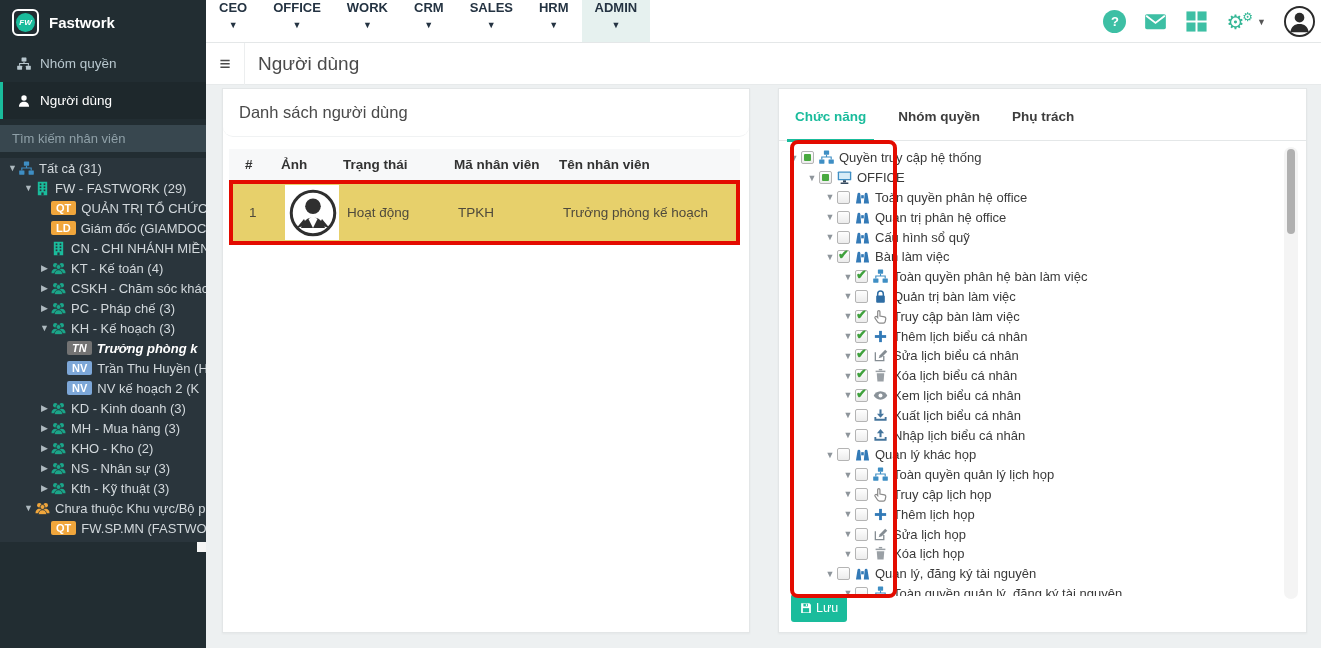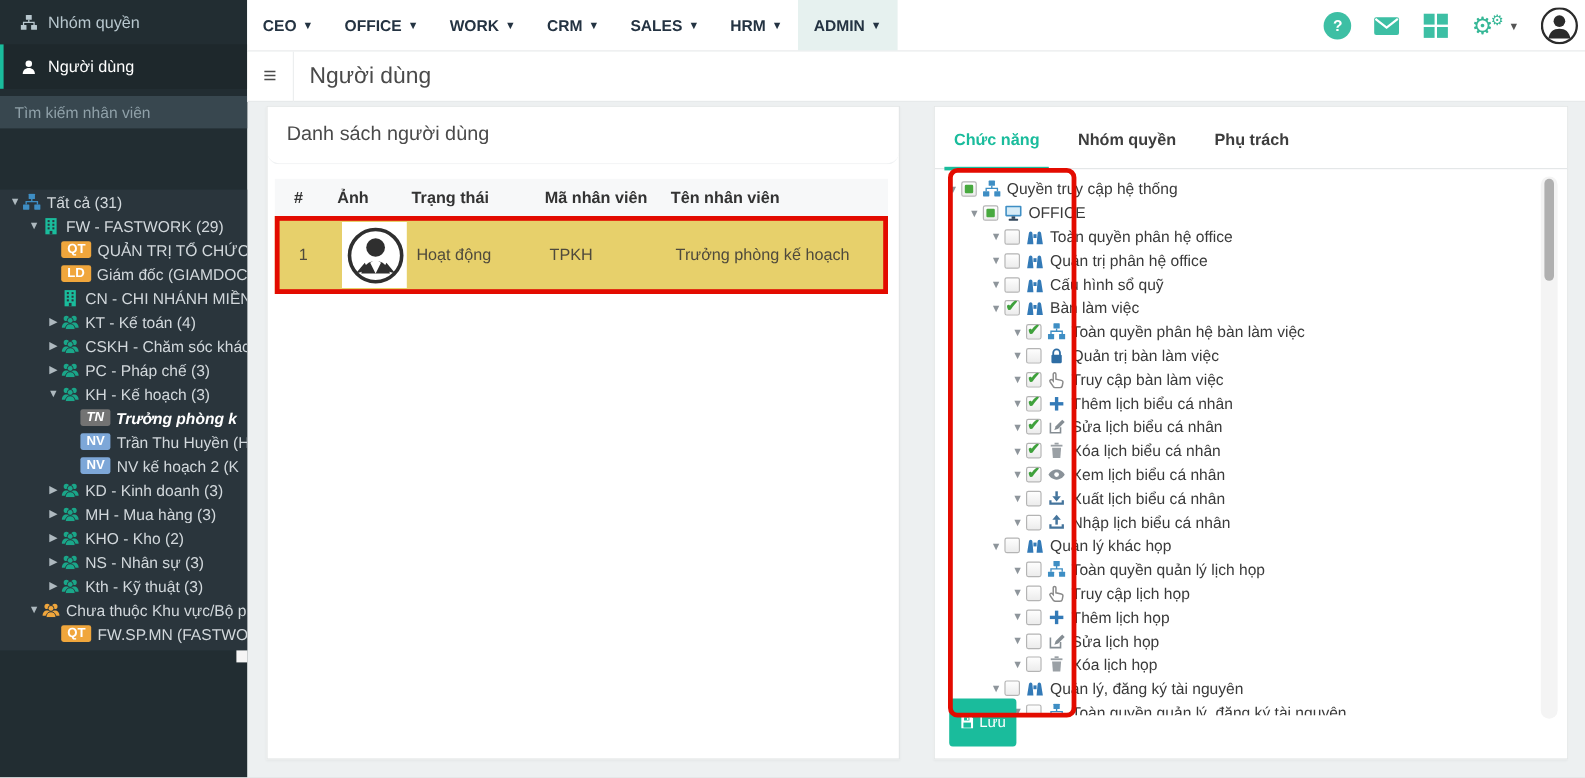--- a/index.html
+++ b/index.html
@@ -22,21 +22,21 @@
   .snav-row { height:20px; display:flex; align-items:center; white-space:nowrap; font-size:13px; color:#d2d8dc; cursor:pointer; }
   .snav-caret { width:13px; flex:0 0 13px; font-size:9px; color:#aeb9bf; text-align:center; }
   .snav-icon { width:15px; height:15px; flex:0 0 15px; margin-right:5px; }
   .snav-badge { flex:0 0 auto; font-size:11px; font-weight:bold; color:#fff; border-radius:2px; padding:1px 5px; margin-right:5px; }
   .snav-label { overflow:hidden; }
   .snav-row.selected .snav-label { color:#fff; font-weight:bold; font-style:italic; }
   .snav-scroll-bit { position:absolute; right:0; top:542px; width:9px; height:10px; background:#f5f5f5; }
 
   
   .topnav { position:absolute; left:206px; top:0; width:1115px; height:43px; background:#fff; border-bottom:1px solid #e4e7e8; display:flex; align-items:stretch; }
-  .nav-item { display:flex; align-items:center; gap:5px; padding:0 13px; font-size:13px; font-weight:bold; color:#243342; cursor:pointer; }
+  .nav-item { display:flex; align-items:center; gap:5px; padding:0 13px; font-size:13px; font-weight:bold; color:#243342; cursor:pointer;flex-direction:column; }
   .nav-item.active { background:#e6f1ef; }
   .nav-caret { font-size:9px; color:#243342; }
   .topnav-right { position:absolute; right:6px; top:0; height:43px; display:flex; align-items:center; gap:18px; }
   .circle-help { width:23px; height:23px; border-radius:50%; background:#3dbfa4; color:#fff; font-size:13px; font-weight:bold; display:flex; align-items:center; justify-content:center; cursor:pointer; }
   .tn-icon { width:23px; height:23px; cursor:pointer; }
   .gear-wrap { display:flex; align-items:center; gap:4px; color:#35b796; cursor:pointer; }
   .gear-big { font-size:20px; line-height:1; }
   .gear-small { font-size:12px; line-height:1; margin-left:-6px; margin-top:-10px; }
   .gear-caret { font-size:9px; color:#555; }
   .avatar-top { width:31px; height:31px; cursor:pointer; }
@@ -74,21 +74,21 @@
   .ptree { position:absolute; left:0; top:57px; width:500px; height:450px; overflow:hidden; padding-top:2px; }
   .perm-row { height:19.8px; display:flex; align-items:center; font-size:13px; color:#3a3a3a; white-space:nowrap; cursor:pointer; }
   .perm-caret { width:14px; flex:0 0 14px; text-align:center; font-size:9px; color:#8e959b; }
   .cb { width:13px; height:13px; flex:0 0 13px; border:1px solid #b4b4b4; border-radius:2px; background:linear-gradient(#fefefe,#ececec); margin-right:5px; position:relative; }
   .cb-checked::after { content:"\2714"; position:absolute; left:0px; top:-4px; font-size:13px; font-weight:bold; color:#3fa13c; }
   .cb-part::after { content:""; position:absolute; left:2px; top:2px; width:7px; height:7px; background:#48a93f; border-radius:1px; }
   .perm-icon { width:15px; height:15px; flex:0 0 15px; margin-right:5px; }
   .vscroll { position:absolute; right:8px; top:58px; width:14px; height:452px; background:#f4f4f4; border-radius:7px; }
   .vthumb { position:absolute; left:3px; top:2px; width:8px; height:85px; background:#b0b0b0; border-radius:5px; cursor:pointer; }
   .red-box-tree { position:absolute; left:11px; top:51px; width:107px; height:458px; border:4px solid #e30b00; border-radius:8px; pointer-events:none; z-index:5; }
-  .save-btn { position:absolute; left:12px; bottom:10px; background:#1abc9c; color:#fff; border:0; border-radius:3px; height:40px; padding:0 9px; font-size:12.5px; font-family:"Liberation Sans",sans-serif; display:flex; align-items:center; gap:4px; cursor:pointer; }
+  .save-btn { position:absolute; left:12px; bottom:10px; background:#1abc9c; color:#fff; border:0; border-radius:3px; height:28px; padding:0 9px; font-size:12.5px; font-family:"Liberation Sans",sans-serif; display:flex; align-items:center; gap:4px; cursor:pointer; }
   .save-btn svg { width:12px; height:12px; }
 </style>
 </head>
 <body>
 
 <svg width="0" height="0" style="position:absolute">
   <defs>
     <symbol id="i-sitemap" viewBox="0 0 16 16">
       <rect x="5.2" y="0.5" width="5.6" height="4.6" rx="0.5" fill="currentColor"></rect>
       <rect x="0.2" y="10" width="5.6" height="4.6" rx="0.5" fill="currentColor"></rect>
@@ -191,20 +191,26 @@
     </symbol>
     <symbol id="i-hand" viewBox="0 0 16 16">
       <path d="M6.2 1.8c.7 0 1.2.5 1.2 1.2v4.5l4.8 1c1 .2 1.6 1 1.4 2l-.6 3c-.2 1-1 1.5-2 1.5H7c-.8 0-1.4-.3-1.9-.9L2.3 10c-.5-.6-.4-1.4.2-1.9.5-.4 1.3-.3 1.8.2l.7.8V3c0-.7.5-1.2 1.2-1.2z" fill="none" stroke="currentColor" stroke-width="1.3"></path>
     </symbol>
   </defs>
 </svg>
 
 <div class="screen">
 
   <div class="sidebar">
+    <div class="brand">
+      <span class="logo-box">
+        <span class="logo-circle">FW</span>
+      </span>
+      <span class="brand-name">Fastwork</span>
+    </div>
     <div id="side-menu">
         <div class="side-item">
           <svg class="" style="color: rgb(184, 199, 206);">
             <use href="#i-sitemap"></use>
           </svg>
           <span>Nhóm quyền</span>
         </div>
         <div class="side-item active">
           <svg class="" style="color: rgb(255, 255, 255);">
             <use href="#i-user"></use>

